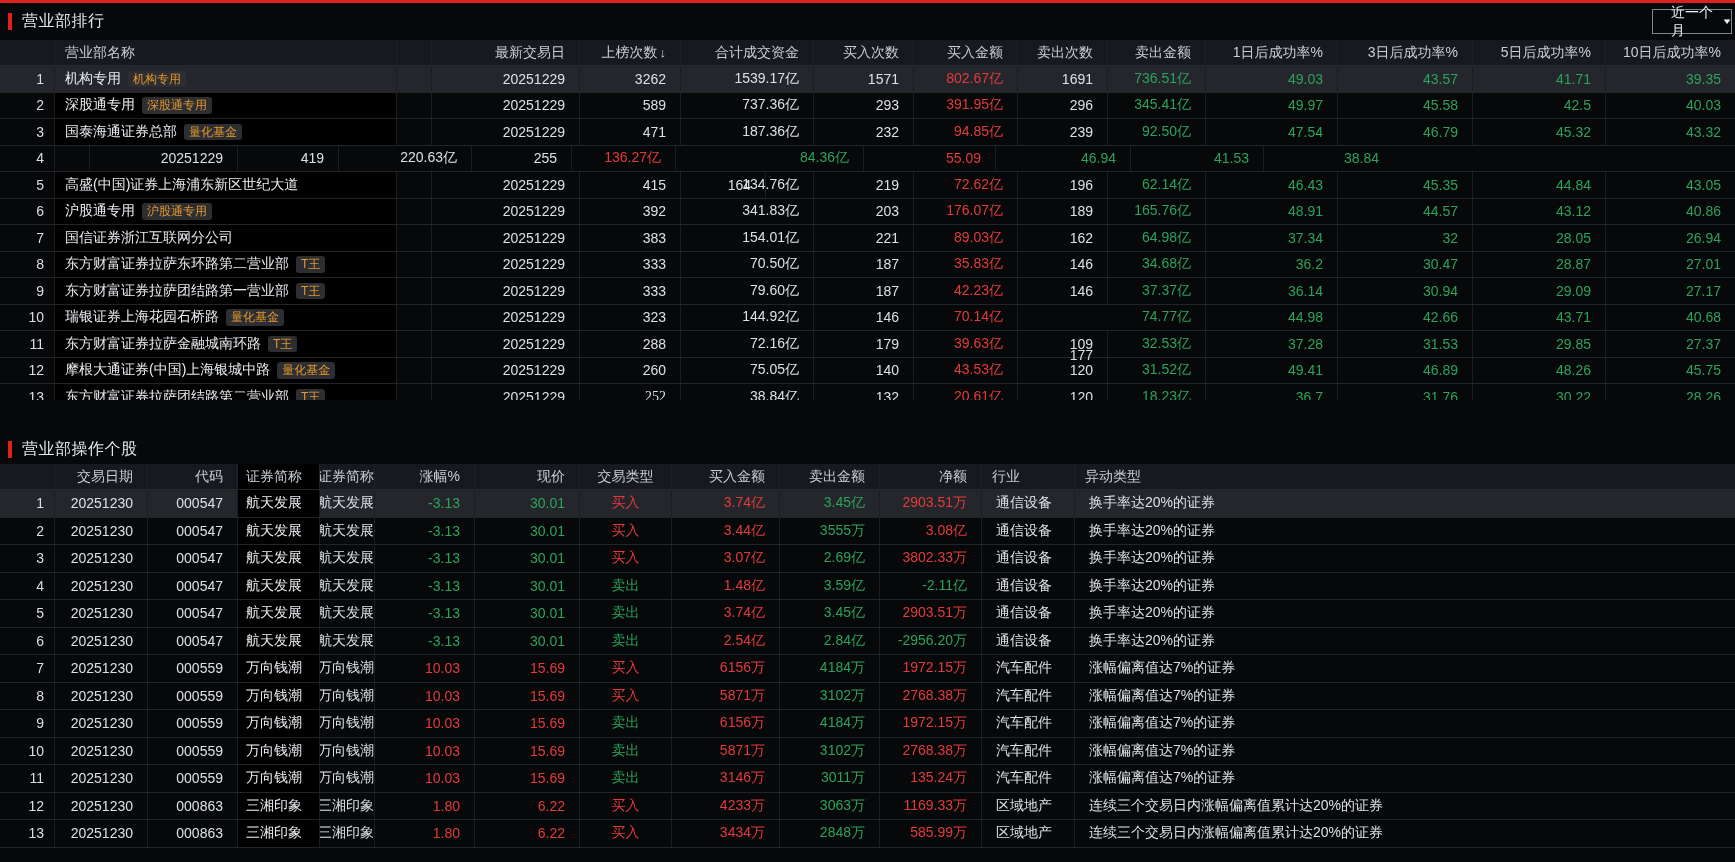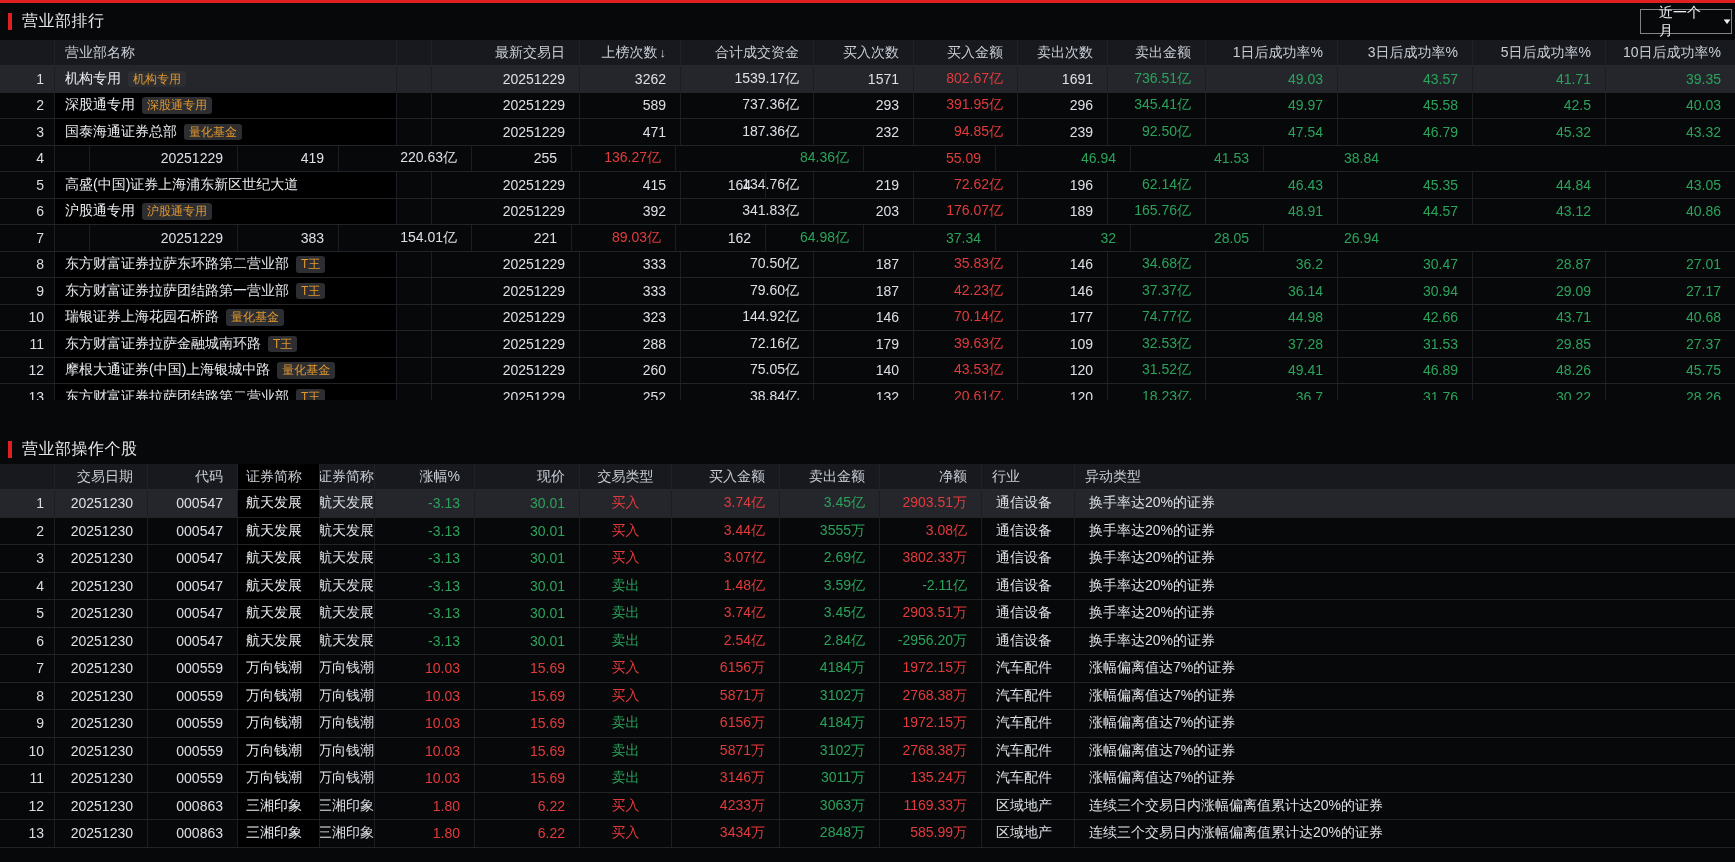--- a/index.html
+++ b/index.html
@@ -5,21 +5,21 @@
   html,body{margin:0;padding:0;background:#000;}
   .screen{position:relative;width:1735px;height:862px;overflow:hidden;background:#070809;
           font-family:"Liberation Sans","DejaVu Sans",sans-serif;}
   .topline{position:absolute;top:0;left:0;width:100%;height:3px;background:var(--accent,#e02020);}
   
   .sec-head{position:absolute;left:0;display:flex;align-items:center;height:26px;}
   .redbar{width:4px;height:17px;background:var(--accent,#e02020);margin-left:8px;margin-right:10px;}
   .sec-title{color:#e4e7eb;font-size:16px;letter-spacing:0.5px;}
   
   .controls{position:absolute;top:9px;right:3px;display:flex;align-items:stretch;height:25px;}
-  .dropdown{display:flex;align-items:center;justify-content:center;gap:9px;width:92px;
+  .dropdown{display:flex;align-items:center;justify-content:center;gap:9px;width:80px;
             border:1px solid #80848b;color:#eef1f4;font-size:14px;cursor:pointer;box-sizing:border-box;padding-left:18px;}
   .caret{font-size:8px;color:#eef1f4;transform:scaleX(1.4);}
   .search-box{display:flex;align-items:stretch;width:240px;border:1px solid #80848b;border-left:none;box-sizing:border-box;}
   .search-box input{flex:1;min-width:0;background:transparent;border:none;outline:none;
             color:#c7ccd2;font-size:13px;padding:0 8px;font-family:inherit;}
   .search-box input::placeholder{color:#6f747c;}
   .search-btn{width:31px;display:flex;align-items:center;justify-content:center;background:#17191d;cursor:pointer;}
   
   .twrap{position:absolute;left:0;width:1735px;overflow:hidden;}
   .thead{display:flex;height:26px;background:#17191e;border-bottom:1px solid #26282c;box-sizing:border-box;}
@@ -189,20 +189,23 @@
           <div class="td c-red" style="width: 104px;">176.07亿</div>
           <div class="td c-white" style="width: 90px;">189</div>
           <div class="td c-green" style="width: 98px;">165.76亿</div>
           <div class="td c-green" style="width: 132px;">48.91</div>
           <div class="td c-green" style="width: 135px;">44.57</div>
           <div class="td c-green" style="width: 133px;">43.12</div>
           <div class="td c-green" style="width: 129px;">40.86</div>
         </div>
         <div class="row">
           <div class="td rankc" style="width: 55px;">7</div>
+          <div class="td namecell pinned" style="width: 342px;">
+            <div class="">国信证券浙江互联网分公司</div>
+          </div>
           <div class="td" style="width: 35px;"></div>
           <div class="td c-white" style="width: 148px;">20251229</div>
           <div class="td c-white" style="width: 101px;">383</div>
           <div class="td c-white" style="width: 133px;">154.01亿</div>
           <div class="td c-white" style="width: 100px;">221</div>
           <div class="td c-red" style="width: 104px;">89.03亿</div>
           <div class="td c-white" style="width: 90px;">162</div>
           <div class="td c-green" style="width: 98px;">64.98亿</div>
           <div class="td c-green" style="width: 132px;">37.34</div>
           <div class="td c-green" style="width: 135px;">32</div>
@@ -252,21 +255,21 @@
           <div class="td namecell pinned" style="width: 342px;">
             <div class="">瑞银证券上海花园石桥路</div>
             <div class="tag">量化基金</div>
           </div>
           <div class="td" style="width: 35px;"></div>
           <div class="td c-white" style="width: 148px;">20251229</div>
           <div class="td c-white" style="width: 101px;">323</div>
           <div class="td c-white" style="width: 133px;">144.92亿</div>
           <div class="td c-white" style="width: 100px;">146</div>
           <div class="td c-red" style="width: 104px;">70.14亿</div>
-          <div class="td c-white" style="width: 90px;">177</div>
+          <div class="td c-white" style="width: 90px; margin-top: 38px;">177</div>
           <div class="td c-green" style="width: 98px;">74.77亿</div>
           <div class="td c-green" style="width: 132px;">44.98</div>
           <div class="td c-green" style="width: 135px;">42.66</div>
           <div class="td c-green" style="width: 133px;">43.71</div>
           <div class="td c-green" style="width: 129px;">40.68</div>
         </div>
         <div class="row">
           <div class="td rankc" style="width: 55px;">11</div>
           <div class="td namecell pinned" style="width: 342px;">
             <div class="">东方财富证券拉萨金融城南环路</div>
@@ -305,21 +308,21 @@
           <div class="td c-green" style="width: 129px;">45.75</div>
         </div>
         <div class="row">
           <div class="td rankc" style="width: 55px;">13</div>
           <div class="td namecell pinned" style="width: 342px;">
             <div class="">东方财富证券拉萨团结路第二营业部</div>
             <div class="tag">T王</div>
           </div>
           <div class="td" style="width: 35px;"></div>
           <div class="td c-white" style="width: 148px;">20251229</div>
-          <div class="td c-white" style="width: 101px;">252</div>
+          <div class="td c-white" style="width: 101px; font-family: Liberation Serif, serif;">252</div>
           <div class="td c-white" style="width: 133px;">38.84亿</div>
           <div class="td c-white" style="width: 100px;">132</div>
           <div class="td c-red" style="width: 104px;">20.61亿</div>
           <div class="td c-white" style="width: 90px;">120</div>
           <div class="td c-green" style="width: 98px;">18.23亿</div>
           <div class="td c-green" style="width: 132px;">36.7</div>
           <div class="td c-green" style="width: 135px;">31.76</div>
           <div class="td c-green" style="width: 133px;">30.22</div>
           <div class="td c-green" style="width: 129px;">28.26</div>
         </div>

